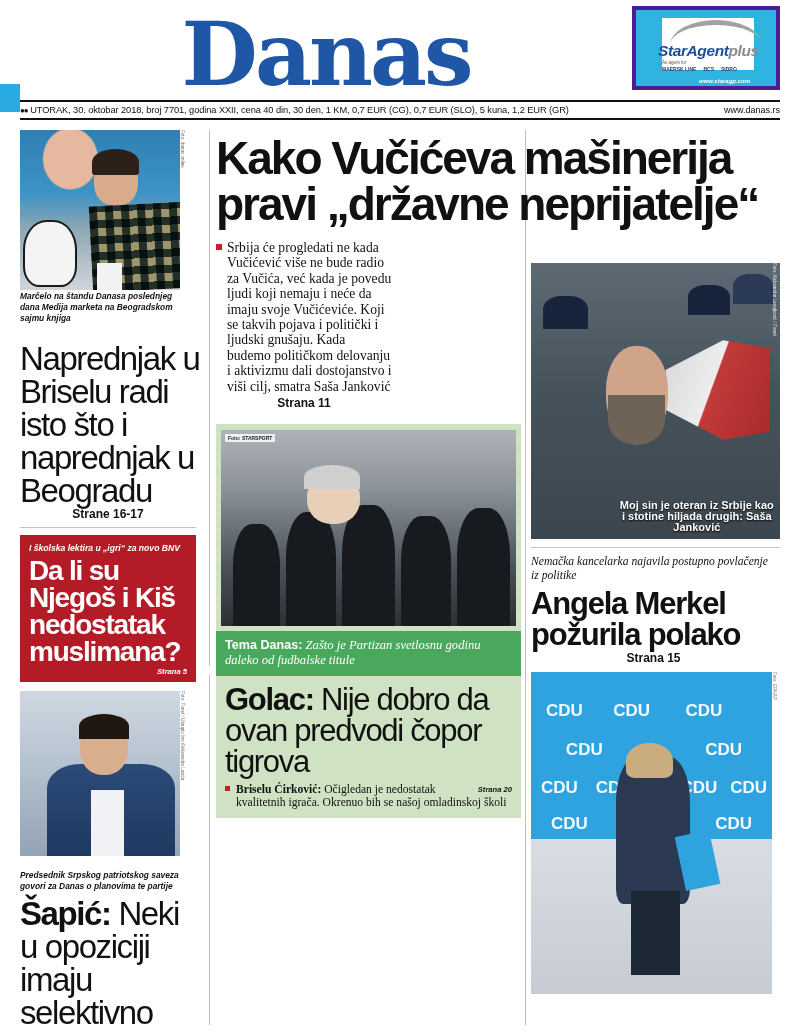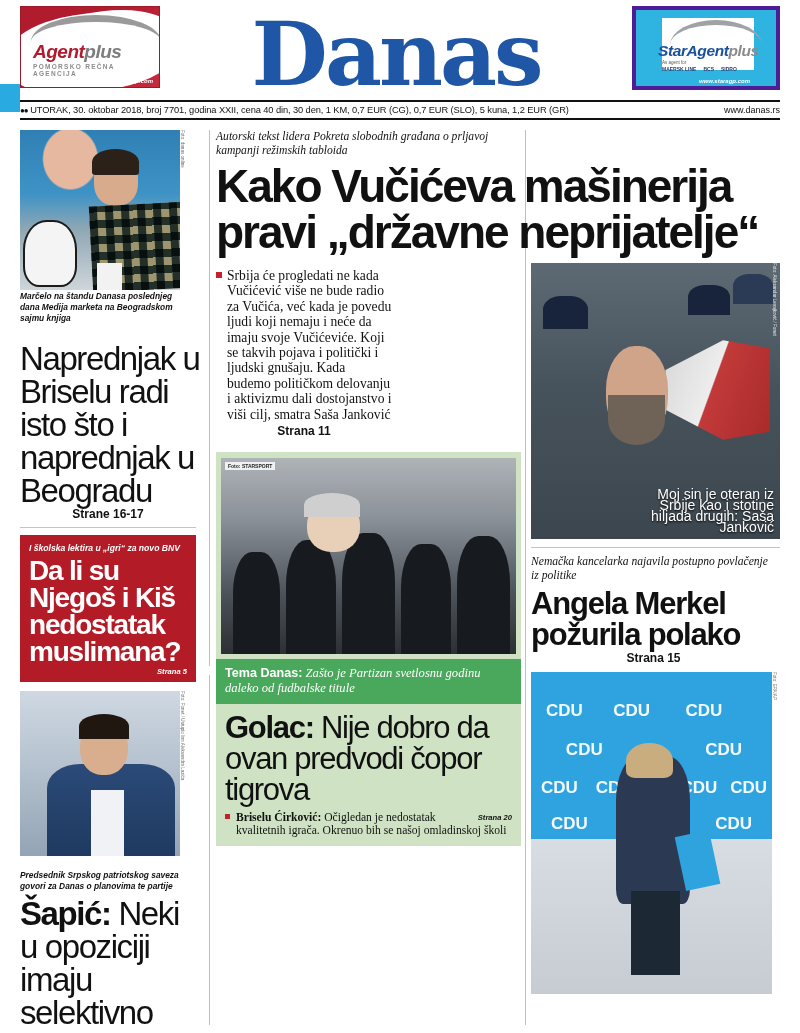--- a/index.html
+++ b/index.html
@@ -108,22 +108,22 @@
   .p-janko .mega { position:absolute; right:4%; top:28%; width:42%; height:36%;
     background: linear-gradient(110deg,#d7d7d7 0%,#ededed 45%,#c23a3a 46%,#a82a2a 100%);
     clip-path: polygon(0 30%,55% 0,100% 8%,100% 92%,55% 100%,0 70%); }
   .p-janko .face { position:absolute; left:30%; top:30%; width:25%; height:34%;
     background:#cfa488; border-radius:46%; }
   .p-janko .beard { position:absolute; left:31%; top:48%; width:23%; height:18%;
     background:#6f6357; border-radius:0 0 50% 50%; }
   .p-janko .capL { position:absolute; left:5%; top:12%; width:18%; height:12%; background:#17243c; border-radius:40% 40% 0 0;}
   .p-janko .capR { position:absolute; right:20%; top:8%; width:17%; height:11%; background:#17243c; border-radius:40% 40% 0 0;}
   .p-janko .cap2 { position:absolute; right:3%; top:4%; width:16%; height:11%; background:#2b3a55; border-radius:40% 40% 0 0;}
-  .p-janko .capt { position:absolute; right:6px; bottom:6px; width:62%; text-align:right;
-    color:#fff; font-size:14px; font-weight:normal; line-height:11px; text-shadow:0 1px 2px #000; }
+  .p-janko .capt { position:absolute; right:6px; bottom:6px; width:62%; text-align:center;
+    color:#fff; font-size:11px; font-weight:bold; line-height:11px; text-shadow:0 1px 2px #000; }
 
   .p-partizan { width:305px; height:200px;
     background: linear-gradient(180deg,#aeb3b8 0%,#8c9299 30%,#4b5158 70%,#2c3034 100%); }
   .p-partizan .pp { position:absolute; bottom:0; background:#171a1e; border-radius:40% 40% 0 0; }
   .p-partizan .f1 { position:absolute; left:29%; top:22%; width:18%; height:26%; background:#e8d0b8; border-radius:46%; }
   .p-partizan .h1 { position:absolute; left:28%; top:18%; width:19%; height:12%; background:#cfcfcf; border-radius:50% 50% 0 0; }
 
   .p-sapic { width:168px; height:165px;
     background: linear-gradient(180deg,#cfd8e2 0%,#b5c2cf 45%,#93a4b5 100%); }
   .p-sapic .suit { position:absolute; left:16%; bottom:0; width:76%; height:56%;
@@ -176,27 +176,20 @@
 
   .hrule { height:1px; background:#c4c4c4; margin:7px 0; }
 </style>
 </head>
 <body>
 
 <div class="page">
 
   <div class="masthead">
 
-    <div class="ad-left">
-      <div class="swoosh"></div>
-      <div class="swoosh2"></div>
-      <div class="al-name"><span>Agent</span><i>plus</i></div>
-      <div class="al-sub">POMORSKO REČNA AGENCIJA</div>
-      <div class="al-url">www.agentplus-group.com</div>
-    </div>
 
     <div class="nameplate">
       <div class="danas">Danas</div>
     </div>
 
     <div class="ad-right">
       <div class="cyan-t"></div>
       <div class="cyan-l"></div>
       <div class="cyan-r"></div>
       <div class="cyan-b"></div>
@@ -259,21 +252,20 @@
       </div>
 
       <div class="kicker-small" style="margin-top:14px; width:172px;">Predsednik Srpskog patriotskog saveza govori za Danas o planovima te partije</div>
 
       <div class="headline lead-head" style="margin-top:5px; width:182px;"><b>Šapić:</b><span> Neki u opoziciji imaju selektivno pamćenje</span></div>
 
     </div>
 
     <div class="col-mid">
 
-      <div class="kicker-serif" style="width:305px;">Autorski tekst lidera Pokreta slobodnih građana o prljavoj kampanji režimskih tabloida</div>
 
       <div class="headline big-head" style="width:560px; margin-top:6px;">Kako Vučićeva mašinerija</div>
       <div class="headline big-head" style="width:560px; margin-top:2px;">pravi „državne neprijatelje“</div>
 
       <ul class="bullets" style="width:176px; margin-top:14px;">
         <li>Srbija će progledati ne kada Vučićević više ne bude radio za Vučića, već kada je povedu ljudi koji nemaju i neće da imaju svoje Vučićeviće. Koji se takvih pojava i politički i ljudski gnušaju. Kada budemo političkom delovanju i aktivizmu dali dostojanstvo i viši cilj, smatra Saša Janković</li>
       </ul>
       <div class="strana" style="width:176px; margin-top:2px;">Strana 11</div>
 
       <div style="margin-top:14px; width:305px;">

